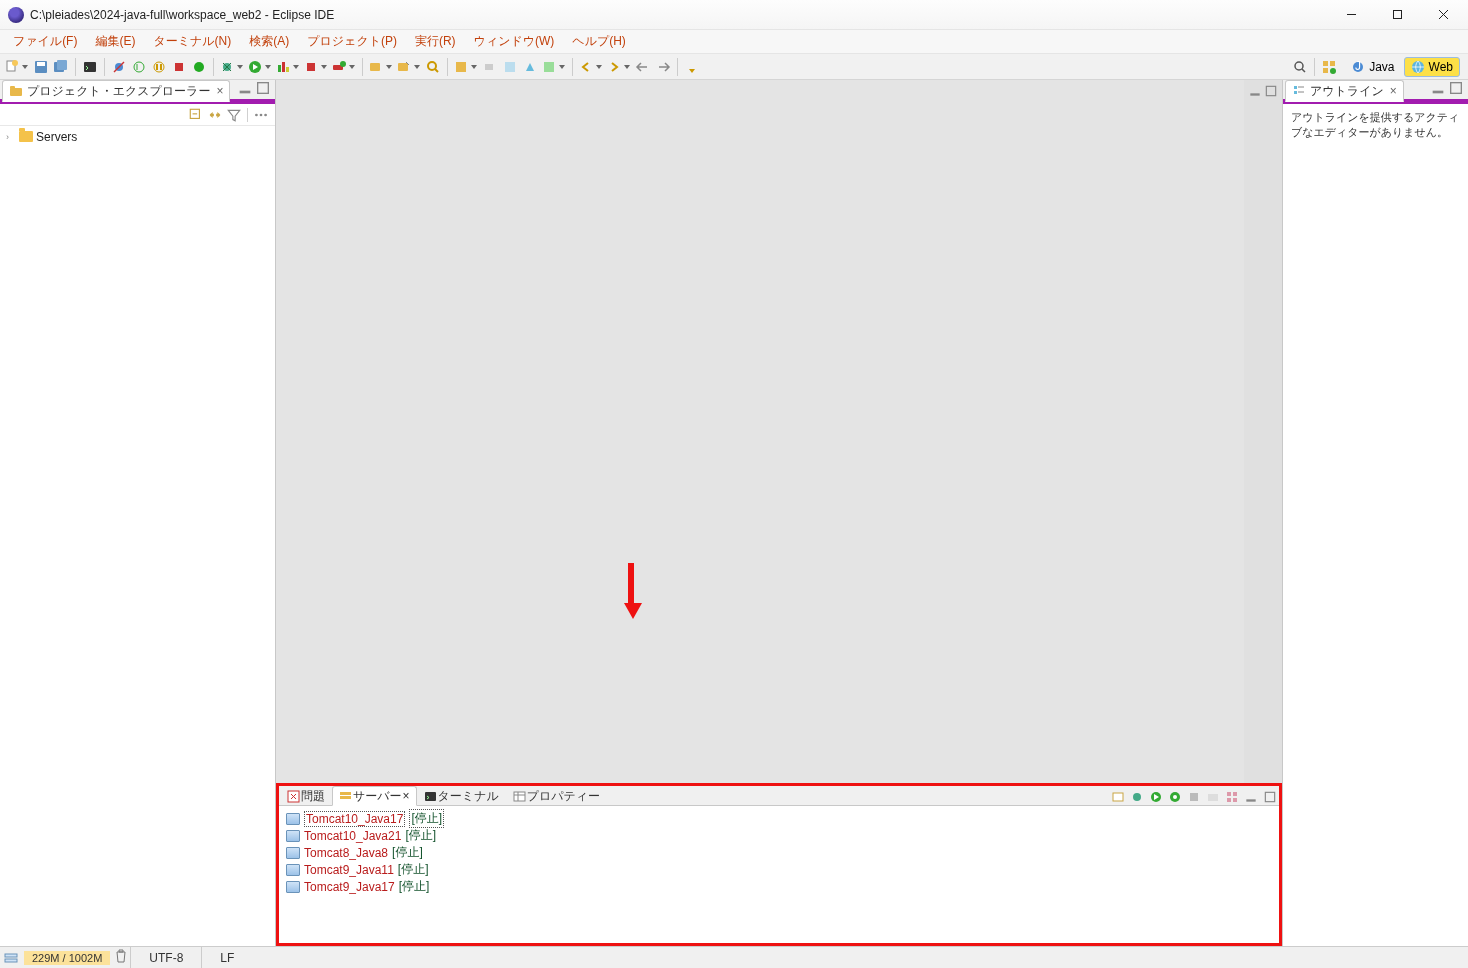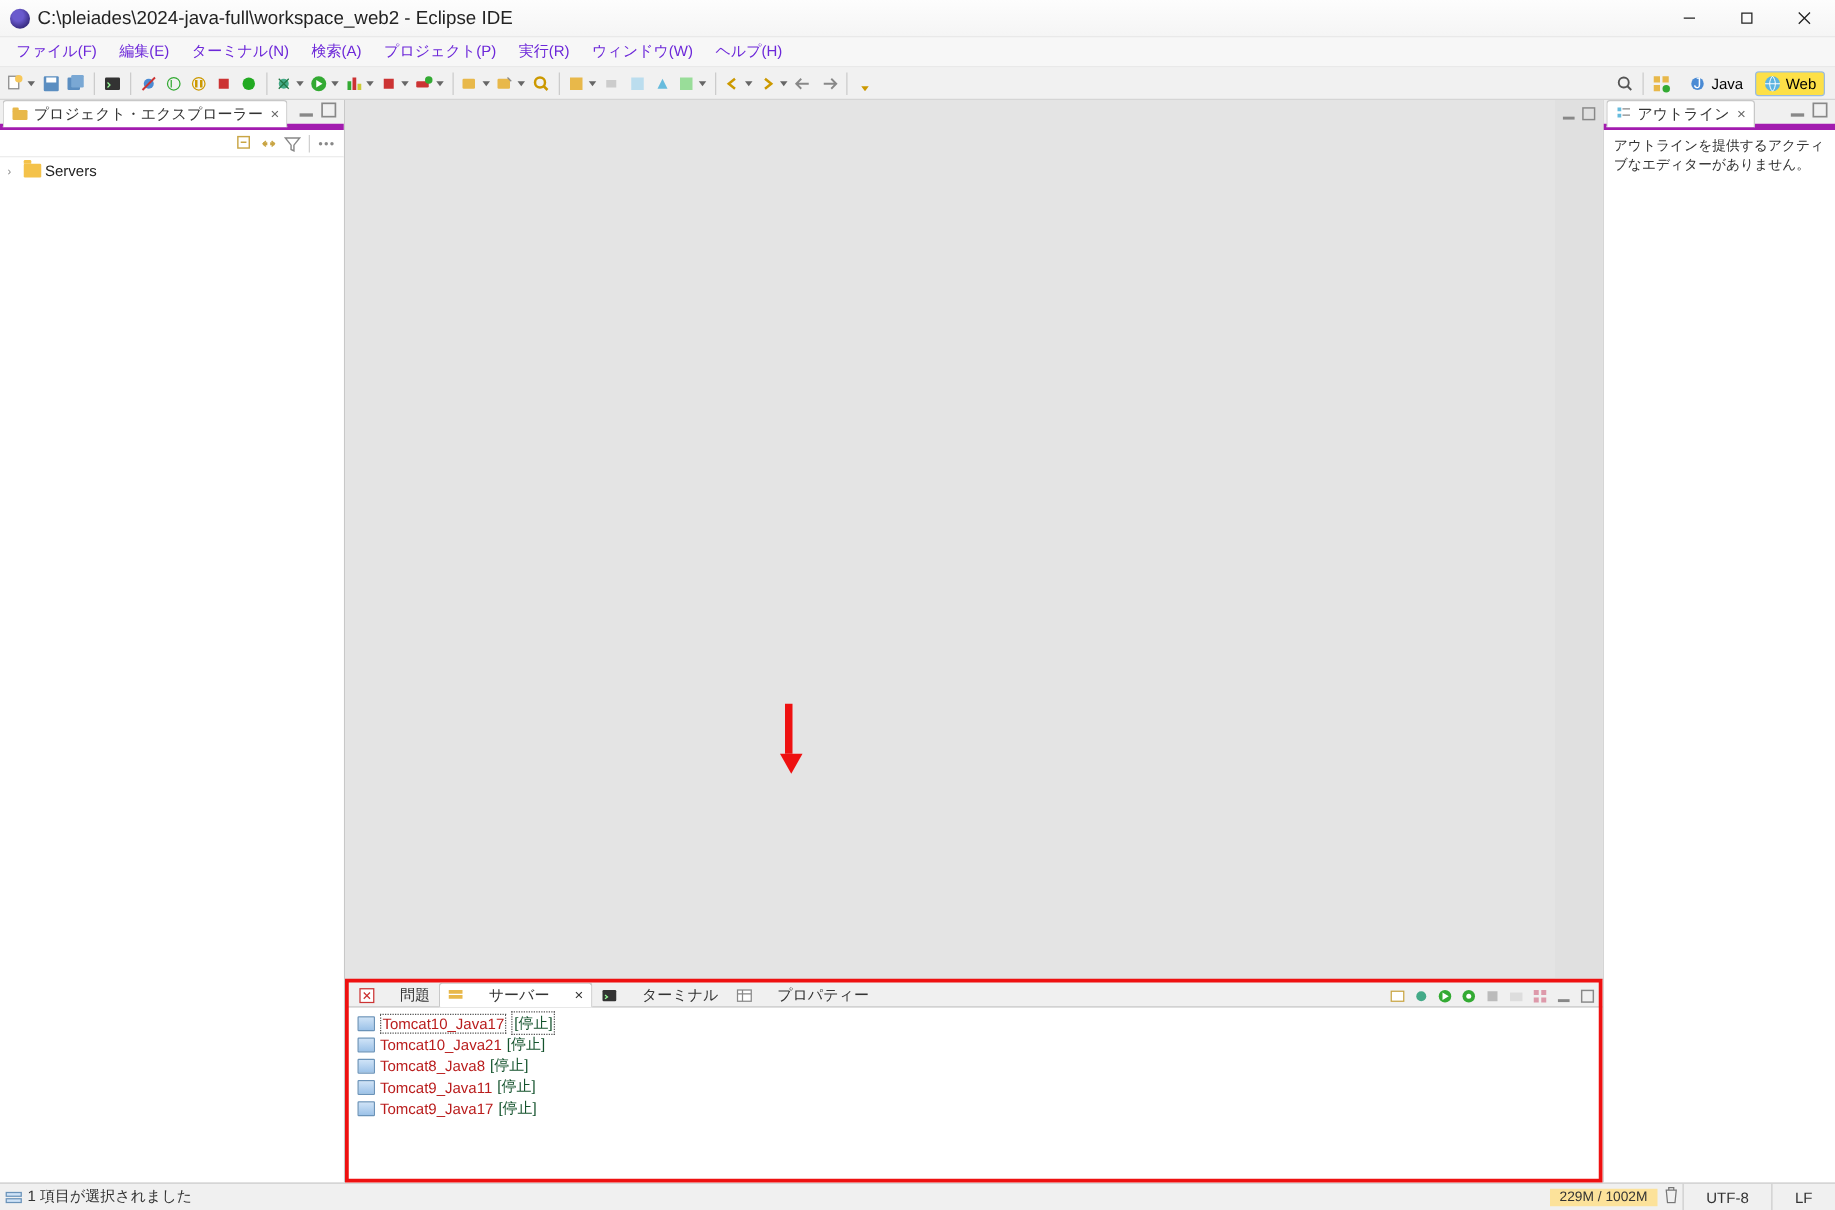--- a/index.html
+++ b/index.html
@@ -2,28 +2,28 @@
 <html><head>
 <meta charset="utf-8">
 <style>
 * { margin: 0; padding: 0; box-sizing: border-box; font-family: "Meiryo UI", "MS PGothic", sans-serif; font-size: 12px; }
 html, body { height: 100%; overflow: hidden; background: #f8f8f8; }
 body { display: flex; flex-direction: column; }
 
 
 .titlebar { height: 30px; background: linear-gradient(#fdfdfd,#f5f5f5); display: flex; align-items: center; padding: 0 2px; border-bottom: 1px solid #e5e5e5; }
 .titlebar .app-icon { width: 16px; height: 16px; border-radius: 50%; background: radial-gradient(circle at 40% 35%, #6a5acd 30%, #3b2e85 70%); margin: 0 6px; }
-.titlebar .title { flex: 1; color: #222; font-size: 15px; }
+.titlebar .title { flex: 1; color: #222; font-size: 12px; }
 .winbtns { display: flex; }
 .winbtn { width: 46px; height: 30px; display: flex; align-items: center; justify-content: center; color: #333; }
 .winbtn svg { width: 11px; height: 11px; }
 
 
 .menubar { height: 24px; display: flex; align-items: center; padding: 0 4px; background: #f7f7f7; border-bottom: 1px solid #e5e5e5; }
-.menubar .menu { padding: 3px 9px; color: #6d28d9; }
+.menubar .menu { padding: 3px 9px; color: #c2410c; }
 
 
 .toolbar { height: 26px; background: #f1f1f1; border-bottom: 1px solid #d5d5d5; display: flex; align-items: center; padding: 0 4px; gap: 2px; }
 .toolbar .sep { width: 1px; height: 18px; background: #ccc; margin: 0 3px; }
 .toolbar .tbtn { width: 18px; height: 18px; display: flex; align-items: center; justify-content: center; border-radius: 2px; }
 .toolbar .tbtn.drop { width: 26px; justify-content: flex-start; position: relative; }
 .toolbar .tbtn.drop::after { content:""; border-left:3px solid transparent; border-right:3px solid transparent; border-top:4px solid #666; position:absolute; right:2px; top:7px; }
 .tbtn svg { width: 16px; height: 16px; }
 .toolbar .spacer { flex: 1; }
 .persp { display:flex; align-items:center; gap:2px; padding:0 4px; }
@@ -65,21 +65,21 @@
 .bottom-stack { height: 163px; border-top:1px solid #c8c8c8; display:flex; flex-direction:column; background:#fff; position:relative; }
 .bottom-highlight { position:absolute; top:-1px; left:0; right:0; bottom:0; border:3px solid #e11; pointer-events:none; }
 
 
 .arrow-annot { position:absolute; left:348px; bottom:165px; width:14px; height:55px; pointer-events:none; }
 .arrow-annot .shaft { width:6px; height:40px; background:#e11; margin:0 auto; }
 .arrow-annot .head { width:0; height:0; border-left:9px solid transparent; border-right:9px solid transparent; border-top:16px solid #e11; margin:0 auto; }
 
 
 .btabs { height:22px; display:flex; align-items:flex-end; background:#f0f0f0; border-bottom:1px solid #c8c8c8; padding-left:4px; }
-.btab { display:flex; align-items:center; gap:20px; height:20px; padding:0 6px; font-size:11px; color:#333; border:1px solid transparent; margin-bottom:-1px; }
+.btab { display:flex; align-items:center; gap:1px; height:20px; padding:0 6px; font-size:11px; color:#333; border:1px solid transparent; margin-bottom:-1px; }
 .btab.active { background:#fff; border:1px solid #c8c8c8; border-bottom:1px solid #fff; border-radius:3px 3px 0 0; }
 .btab .bicon { width:13px; height:13px; }
 .btabs .tabspacer { flex:1; }
 .btoolbtns { display:flex; align-items:center; gap:3px; padding:0 4px; }
 .btoolbtns .bb { width:16px; height:16px; display:flex; align-items:center; justify-content:center; }
 
 
 .serverlist { flex:1; overflow:auto; padding:4px 10px; }
 .srow { display:flex; align-items:center; gap:4px; height:17px; font-size:12px; }
 .srow .sicon { width:14px; height:12px; background:linear-gradient(#cfe3f7,#9cc2e8); border:1px solid #6a93b9; border-radius:1px; position:relative; }
@@ -550,20 +550,19 @@
     <div class="outline-body">アウトラインを提供するアクティブなエディターがありません。</div>
   </div>
 
 </div>
 
 <div class="statusbar">
   <svg class="sicon" viewBox="0 0 14 14">
       <rect x="1" y="3" width="12" height="3" fill="#cfe3f7" stroke="#6a93b9"></rect>
       <rect x="1" y="8" width="12" height="3" fill="#cfe3f7" stroke="#6a93b9"></rect>
     </svg>
-  <div class="stext">1 項目が選択されました</div>
   <div class="heap">229M / 1002M</div>
   <div class="trash"><svg width="12" height="14" viewBox="0 0 12 14">
         <path d="M2 3h8l-1 10H3zM4 1h4v2H4z" fill="none" stroke="#777"></path>
       </svg></div>
   <div class="cell">UTF-8</div>
   <div class="cell">LF</div>
 </div>
 
 </body></html>

